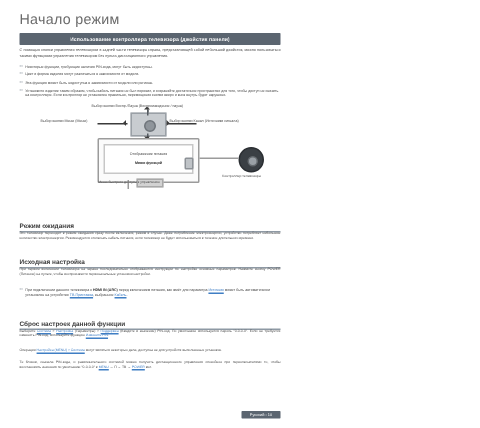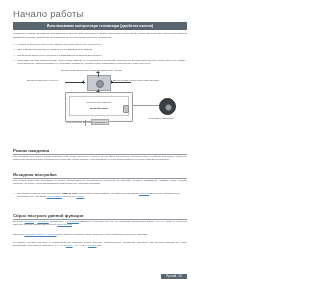--- a/index.html
+++ b/index.html
@@ -141,21 +141,21 @@
   }
   .footer .fbar{width:26px;height:5px;background:#5b6570;border-radius:.5px;
     display:flex;align-items:center;justify-content:center;}
   .footer .fbar span{font-size:2.6px;color:#fff;white-space:nowrap;}
 </style>
 </head>
 <body>
 
 <div class="page">
 
-  <div class="page-title">Начало работы</div>
+  <div class="page-title">Начало режим</div>
 
   <div class="section-bar">
     <span>Использование контроллера телевизора (джойстик панели)</span>
   </div>
 
   <div class="para" style="top:32px;">С помощью кнопки управления телевизором в задней части телевизора справа, представляющей собой небольшой джойстик, можно пользоваться такими функциями управления телевизором без пульта дистанционного управления.</div>
 
   <div class="bullet" style="top:42.5px;">
     <span class="mark">""</span>
     <span class="txt">Некоторые функции, требующие наличия PIN-кода, могут быть недоступны.</span>

